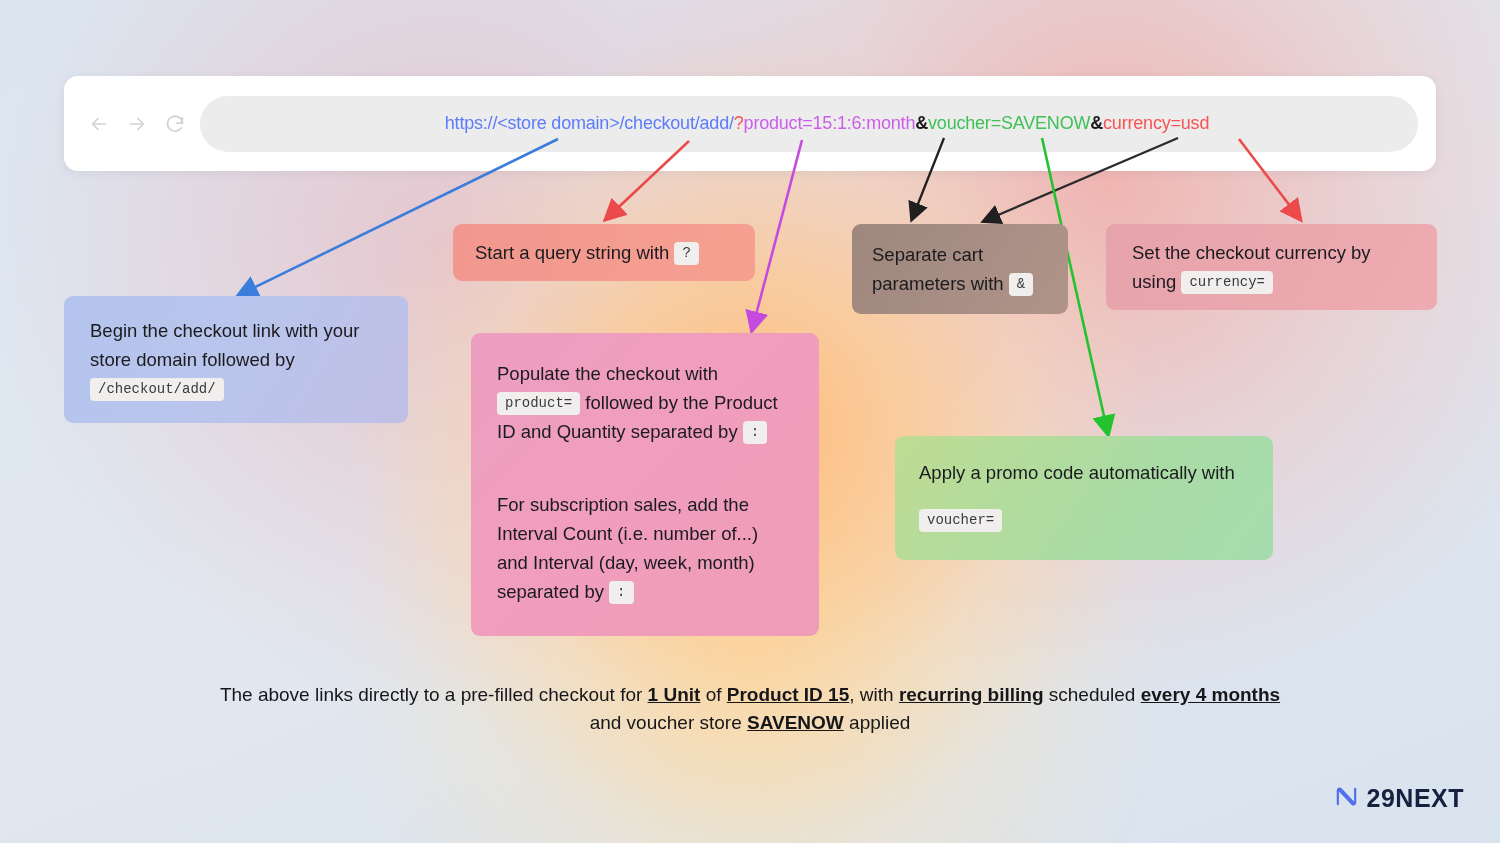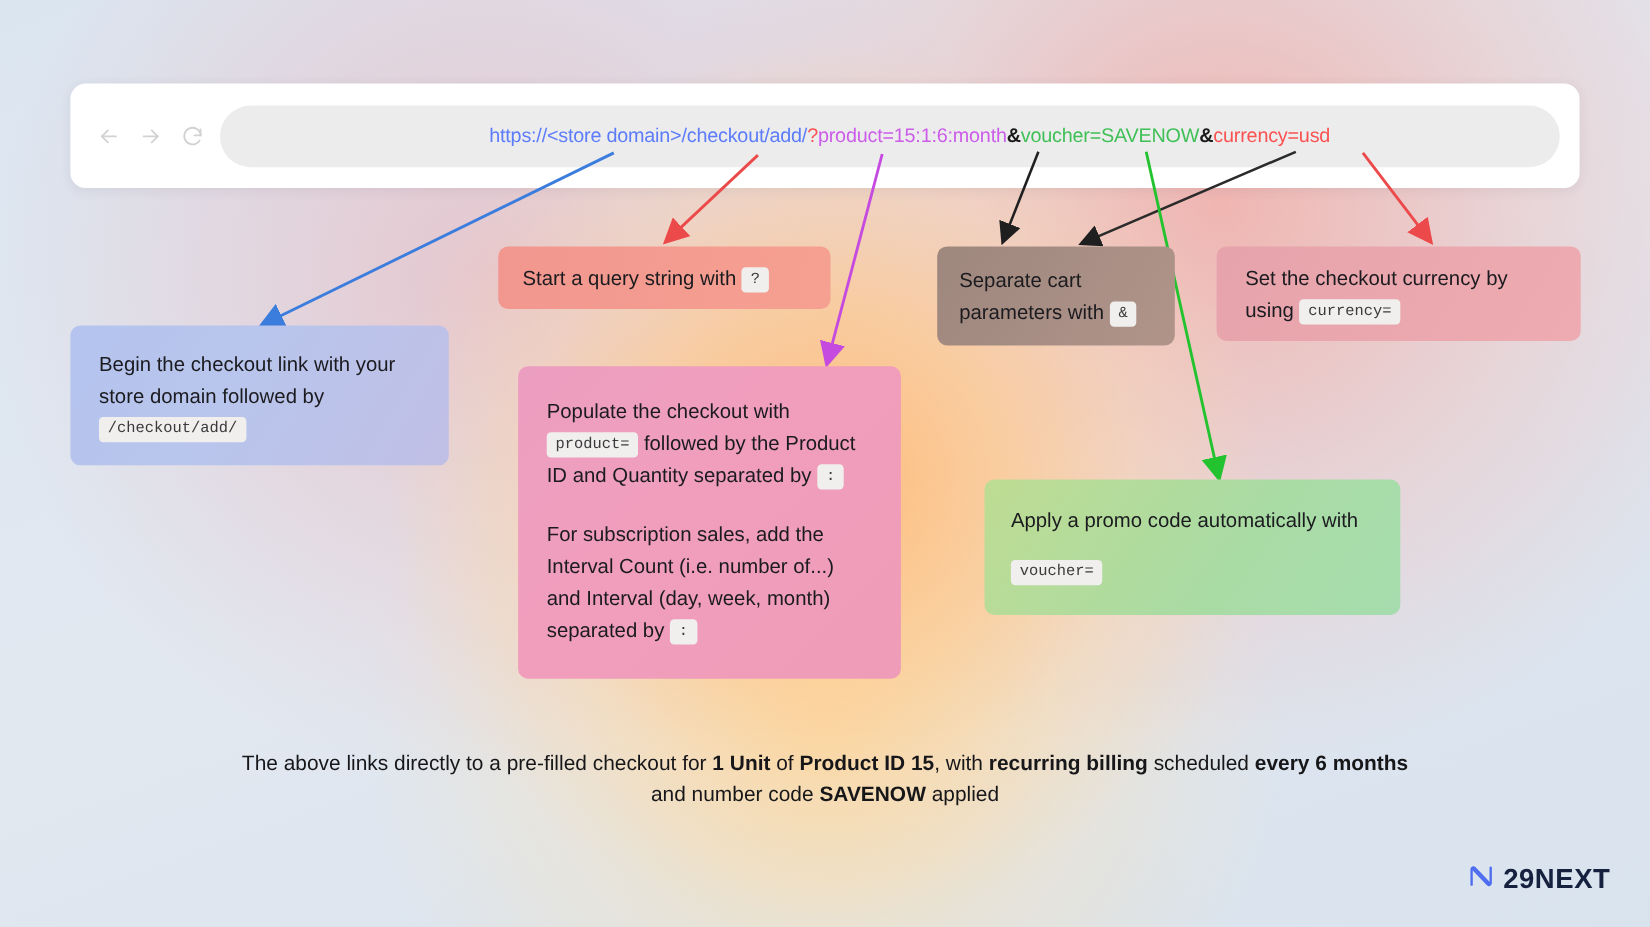--- a/index.html
+++ b/index.html
@@ -75,21 +75,21 @@
   
   .callout {
     position: absolute;
     border-radius: 9px;
     padding: 20px 26px;
     font-size: 18.5px;
     line-height: 29px;
     color: #1b1b1f;
   }
   .callout p { margin: 0; }
-  .callout p + p { margin-top: 25px; }
+  .callout p + p { margin-top: 44px; }
 
   code.kbd {
     display: inline-block;
     font-family: "Liberation Mono", "DejaVu Sans Mono", monospace;
     font-size: 14px;
     background: #f0efed;
     color: #3a3a3c;
     border-radius: 4px;
     padding: 3px 8px;
     vertical-align: 2px;
@@ -115,21 +115,21 @@
   #caption {
     position: absolute;
     left: 0;
     right: 0;
     top: 681px;
     text-align: center;
     font-size: 19px;
     line-height: 28px;
     color: #17171a;
   }
-  #caption b { font-weight: 700; }
+  #caption b { font-weight: 700; text-decoration: underline; }
 
   
   #logo {
     position: absolute;
     right: 36px;
     top: 783px;
     display: flex;
     align-items: center;
     gap: 7px;
     text-align: right;
@@ -235,22 +235,22 @@
     <code class="kbd">:</code>
   </p>
 </div>
 
 <div class="callout" id="callout-voucher">
   <p><span>Apply a promo code automatically with</span><br>
   <code class="kbd" style="margin-top:22px">voucher=</code></p>
 </div>
 
 <div id="caption">
-  <div><span>The above links directly to a pre-filled checkout for </span><b>1 Unit</b><span> of </span><b>Product ID 15</b><span>, with </span><b>recurring billing</b><span> scheduled </span><b>every 6 months</b></div>
-  <div><span>and number code </span><b>SAVENOW</b><span> applied</span></div>
+  <div><span>The above links directly to a pre-filled checkout for </span><b>1 Unit</b><span> of </span><b>Product ID 15</b><span>, with </span><b>recurring billing</b><span> scheduled </span><b>every 4 months</b></div>
+  <div><span>and voucher store </span><b>SAVENOW</b><span> applied</span></div>
 </div>
 
 <div id="logo">
   <span>
     <svg width="27" height="27" viewBox="0 0 28 28" fill="none" stroke="#4d6cf0" stroke-width="2.2" stroke-linecap="round" stroke-linejoin="round">
       <path d="M5 22V7.5c0-1.6 1.9-2.4 3-1.2L22 21"></path>
       <path d="M23 6v14.5c0 1.6-1.9 2.4-3 1.2L6 7"></path>
     </svg>
   </span>
   <span id="logo-text">29NEXT</span>

